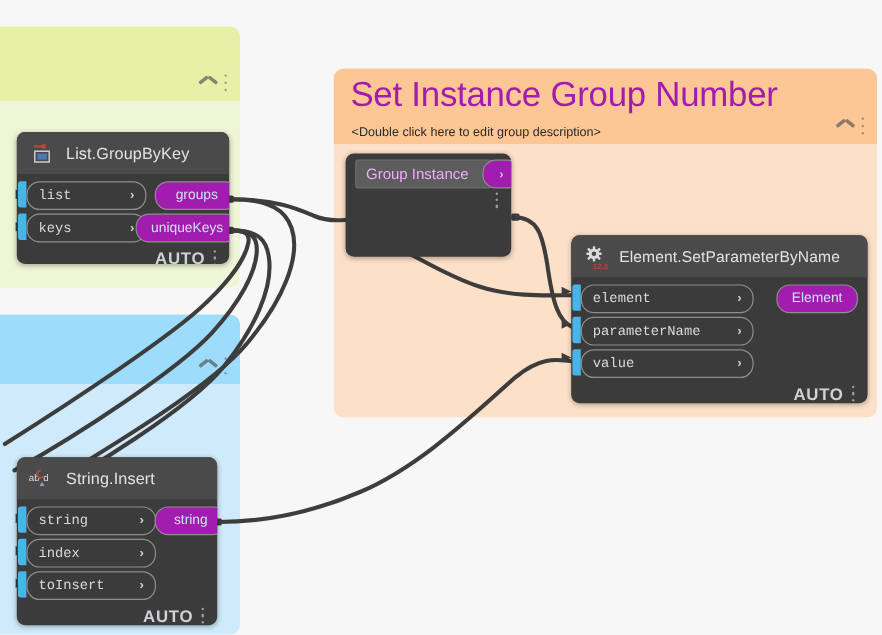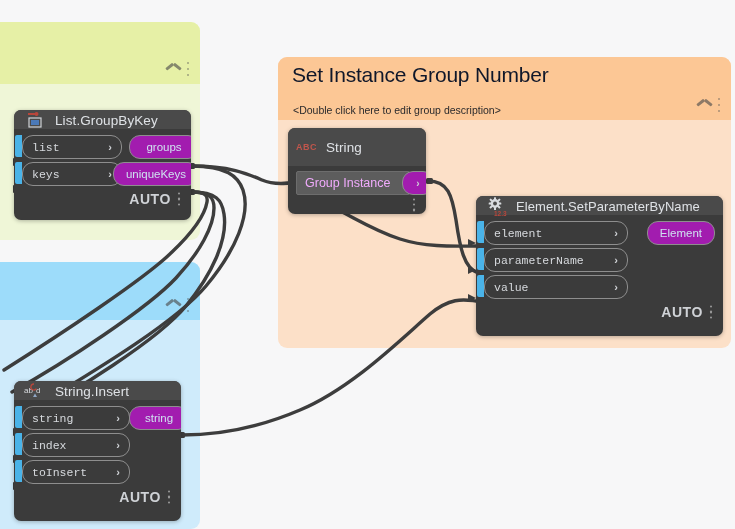--- a/index.html
+++ b/index.html
@@ -10,21 +10,21 @@
     -webkit-font-smoothing:antialiased;
   }
   #canvas{position:absolute;inset:0;width:735px;height:529px;overflow:hidden;}
 
   
   .group{position:absolute;border-radius:9px;overflow:hidden;}
   .group .g-head{position:absolute;left:0;top:0;right:0;}
   .group .g-body{position:absolute;left:0;right:0;bottom:0;}
   .g-title{
     position:absolute;left:14px;top:6px;
-    font-size:21px;color:#0f172a;font-weight:400;letter-spacing:-0.2px;
+    font-size:29px;color:#a21caf;font-weight:400;letter-spacing:-0.2px;
     white-space:nowrap;
   }
   .g-desc{
     position:absolute;left:15px;top:47px;
     font-size:10.5px;color:#2a2a2c;white-space:nowrap;
   }
   .g-ctrls{position:absolute;display:flex;align-items:center;gap:5px;}
   .chev{width:15px;height:10px;position:relative;opacity:.62;}
   .chev:before,.chev:after{
     content:"";position:absolute;top:4px;width:9px;height:2.6px;background:#4a4a4a;border-radius:1px;
@@ -32,21 +32,21 @@
   .chev:before{left:0;transform:rotate(-38deg);transform-origin:left center;}
   .chev:after{right:0;transform:rotate(38deg);transform-origin:right center;}
   .vdots{width:4px;height:14px;display:flex;flex-direction:column;justify-content:space-between;align-items:center;opacity:.5;}
   .vdots i{display:block;width:2.2px;height:2.2px;border-radius:50%;background:#555;}
 
   
   .node{
     position:absolute;border-radius:7px;background:#3b3b3b;
     box-shadow:0 1px 4px rgba(0,0,0,.28);overflow:hidden;
   }
-  .n-head{position:relative;height:19px;background:#4a4a4a;}
+  .n-head{position:relative;height:35px;background:#4a4a4a;}
   .n-icon{position:absolute;left:12px;top:50%;transform:translateY(-50%);width:20px;height:20px;}
   .n-title{
     position:absolute;left:41px;top:50%;transform:translateY(-50%);
     font-size:13.5px;color:#dfe2e6;white-space:nowrap;letter-spacing:.1px;
   }
   .n-body{position:relative;padding:4px 0 0 0;}
   .port-row{position:relative;height:27px;margin-bottom:0;}
   .in-port{
     position:absolute;left:8px;top:2px;height:22px;
     border:1.2px solid #8e8e8e;border-radius:11px;background:#3b3b3b;
@@ -208,26 +208,20 @@
       <span class="auto">AUTO</span>
       <span class="n-dots">
           <i></i>
           <i></i>
           <i></i>
         </span>
     </div>
   </div>
 
   <div class="node" id="node-string" style="left:288px;top:128px;width:138px;height:86px;">
-    <div class="n-head" style="height:38px;">
-      <div class="n-icon" style="left:8px;">
-        <span class="ico-abc">ABC</span>
-      </div>
-      <div class="n-title" style="left:38px;">String</div>
-    </div>
     <div class="n-body" style="padding-top:3px;">
       <div class="port-row">
         <div class="str-field" style="width:112px;">
           <span>Group Instance</span>
         </div>
         <div class="out-port tiny" style="right:-8px;">
           <span class="pchev">›</span>
         </div>
       </div>
     </div>

